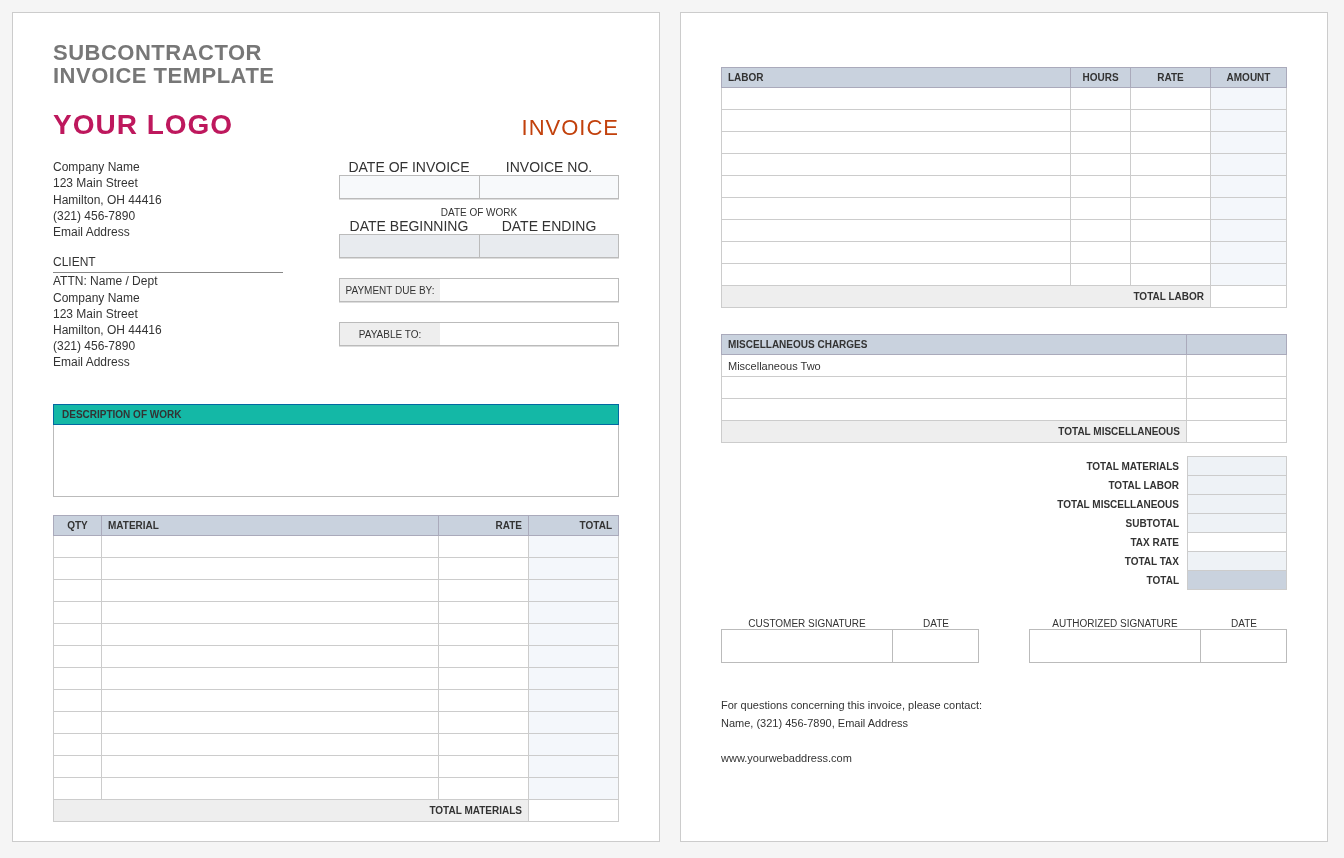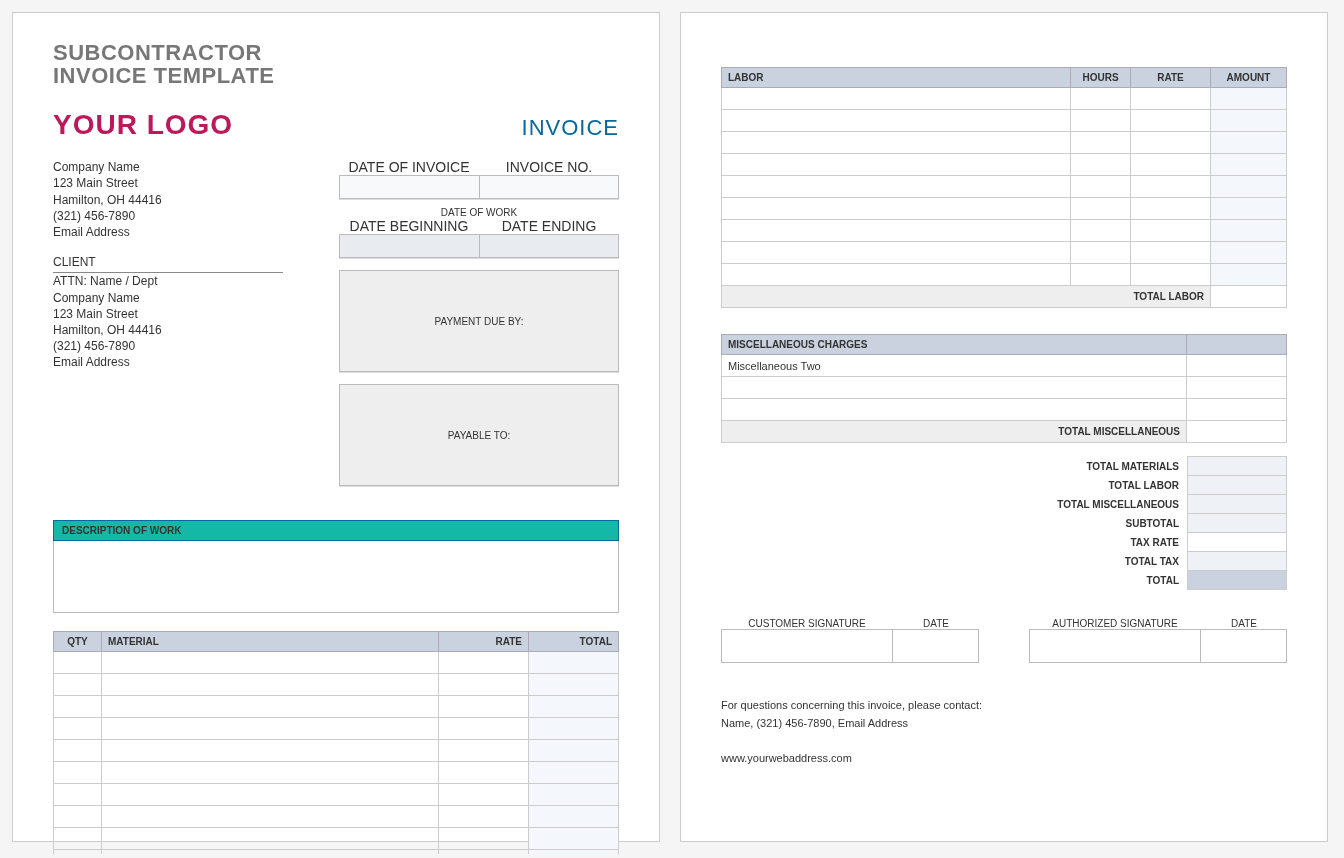--- a/index.html
+++ b/index.html
@@ -16,32 +16,32 @@
     background: #fff;
     border: 1px solid #ccc;
     width: 648px;
     height: 830px;
     padding: 28px 40px;
     position: relative;
   }
   .title { font-size: 22px; font-weight: bold; color: #777; line-height: 1.05; letter-spacing: 0.5px; }
   .logo-row { display: flex; justify-content: space-between; align-items: flex-end; margin-top: 22px; }
   .logo { font-size: 28px; font-weight: bold; color: #be185d; letter-spacing: 1px; }
-  .invoice-word { font-size: 22px; color: #0369a1; letter-spacing: 1px; }
+  .invoice-word { font-size: 22px; color: #c2410c; letter-spacing: 1px; }
   .info-area { display: flex; justify-content: space-between; margin-top: 18px; }
   .company-col { width: 230px; font-size: 12px; line-height: 1.35; }
   .client-hdr { margin-top: 14px; border-bottom: 1px solid #888; padding-bottom: 2px; font-size: 12px; }
   .meta-col { width: 280px; }
   .meta-labels { display: flex; text-align: center; font-size: 14px; }
   .meta-labels > div { flex: 1; }
   .meta-boxes { display: flex; border: 1px solid #bbb; background: #f7f9fb; box-shadow: 0 1px 0 #ddd; }
   .meta-boxes > div { flex: 1; height: 22px; border-right: 1px solid #bbb; }
   .meta-boxes > div:last-child { border-right: none; }
   .work-title { text-align: center; font-size: 10px; margin-top: 8px; }
-  .pay-row { display: flex; border: 1px solid #bbb; margin-top: 12px; box-shadow: 0 1px 0 #ddd; flex-direction: column; }
+  .pay-row { display: flex; border: 1px solid #bbb; margin-top: 20px; box-shadow: 0 1px 0 #ddd; }
   .pay-row .lbl { flex: 0 0 100px; background: #eee; display:flex; align-items:center; justify-content:center; font-size: 10px; height: 22px; }
   .pay-row .val { flex: 1; background: #fff; }
   .section-hdr { background: #14b8a6; border: 1px solid #0369a1; padding: 4px 8px; font-weight: bold; font-size: 10px; margin-top: 34px; }
   .desc-box { border: 1px solid #bbb; border-top: none; height: 72px; }
   table { border-collapse: collapse; width: 100%; margin-top: 18px; }
   th { background: #c9d2de; border: 1px solid #aab; padding: 4px 6px; font-size: 10px; text-align: left; }
   th.c, td.c { text-align: center; }
   th.r, td.r { text-align: right; }
   td { border: 1px solid #ccc; height: 22px; padding: 2px 6px; font-size: 11px; }
   td.shade { background: #f4f7fb; }

